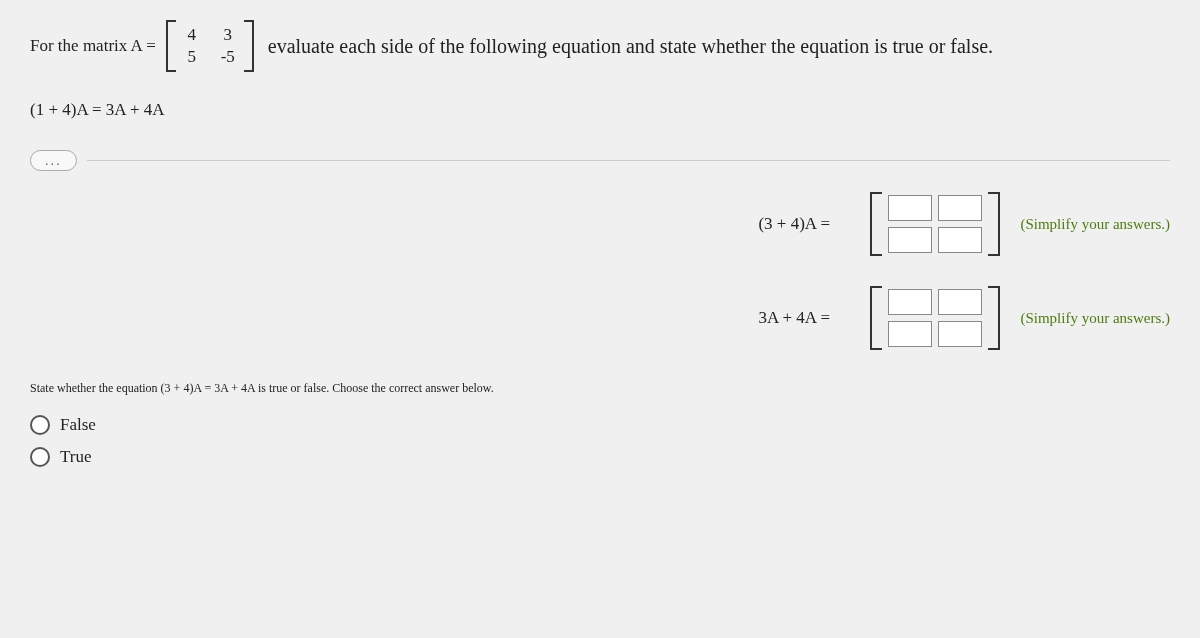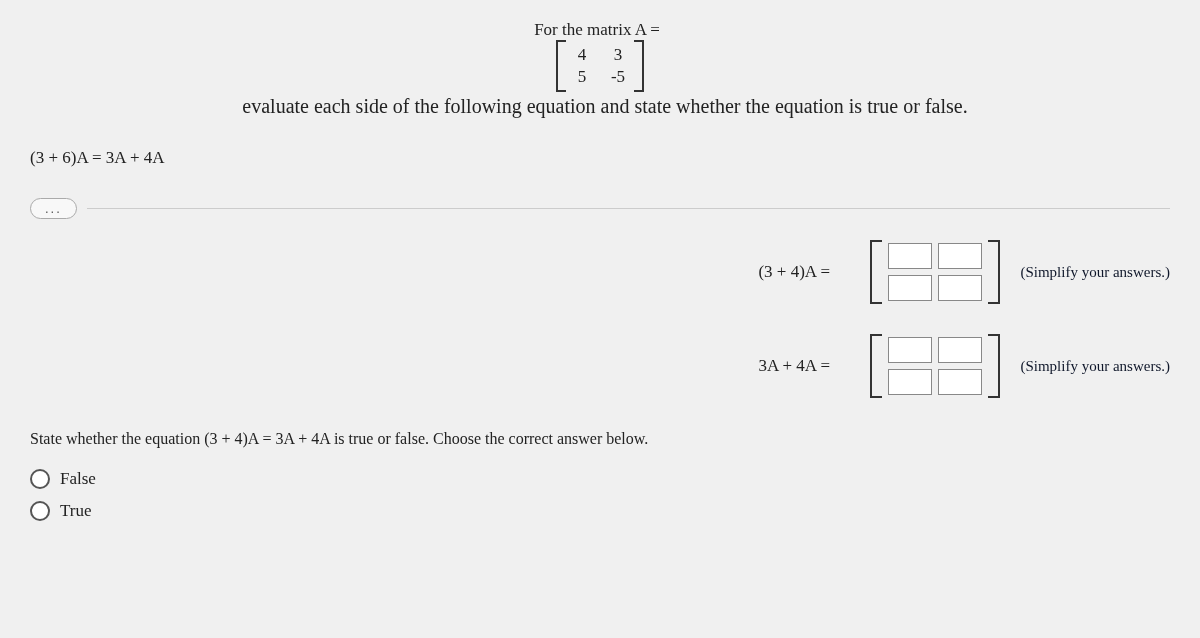--- a/index.html
+++ b/index.html
@@ -18,21 +18,20 @@
       margin: 0 auto;
     }
 
     
     .top-row {
       display: flex;
       align-items: center;
       gap: 0;
       margin-bottom: 28px;
       flex-wrap: wrap;
-      flex-direction: column;
     }
 
     .matrix-label {
       font-size: 17px;
       margin-right: 6px;
       white-space: nowrap;
     }
 
     
     .matrix-container {
@@ -176,27 +175,27 @@
       border: 1.5px solid #888;
       background: #fff;
       outline: none;
       text-align: center;
       font-size: 15px;
       font-family: Georgia, serif;
     }
 
     .simplify-note {
       font-size: 15px;
-      color: #0f172a;
+      color: #4d7c0f;
       margin-left: 8px;
     }
 
     
     .state-question {
-      font-size: 16px;
+      font-size: 12px;
       margin-bottom: 18px;
       margin-top: 10px;
       line-height: 1.5;
     }
 
     
     .radio-option {
       display: flex;
       align-items: center;
       gap: 10px;
@@ -233,21 +232,21 @@
         <span>5</span>
         <span>-5</span>
       </div>
       <div class="bracket-right"></div>
     </div>
 
     <span class="instruction-text">evaluate each side of the following equation and state whether the equation is true or false.</span>
   </div>
 
   <div class="equation-header">
-    <span>(3 + 6)A = 3A + 4A</span>
+    <span>(1 + 4)A = 3A + 4A</span>
   </div>
 
   <div class="divider-row">
     <button class="more-button">...</button>
     <div class="divider-line"></div>
   </div>
 
   <div class="answer-row">
     <span class="row-label">(3 + 4)A =</span>
 

